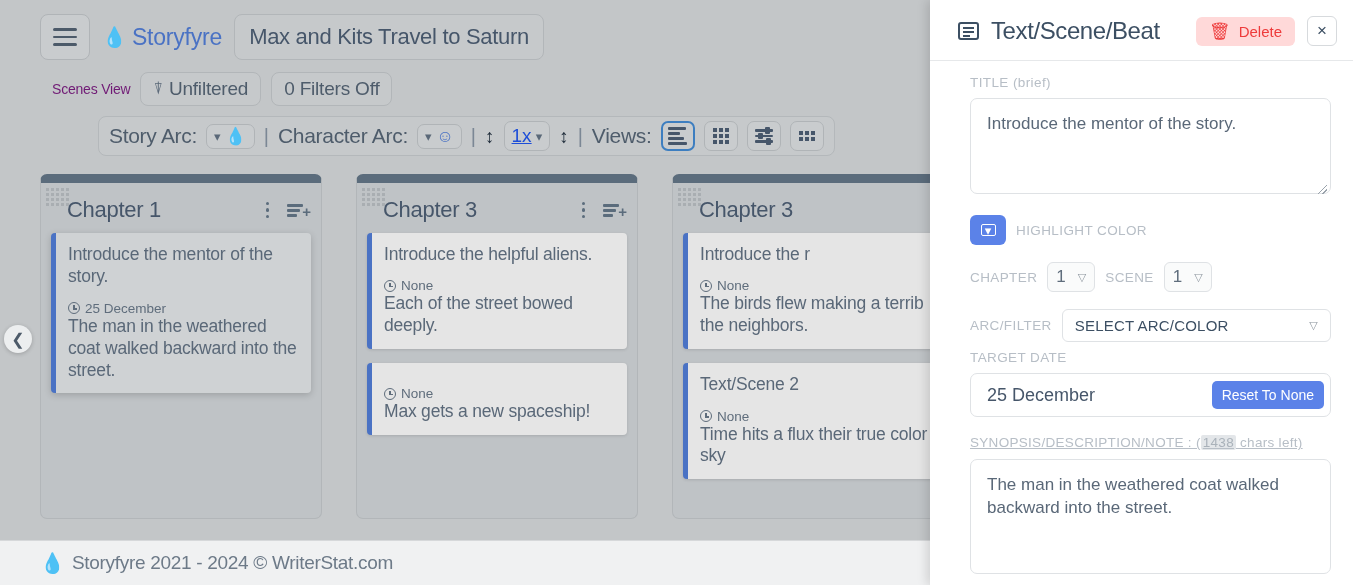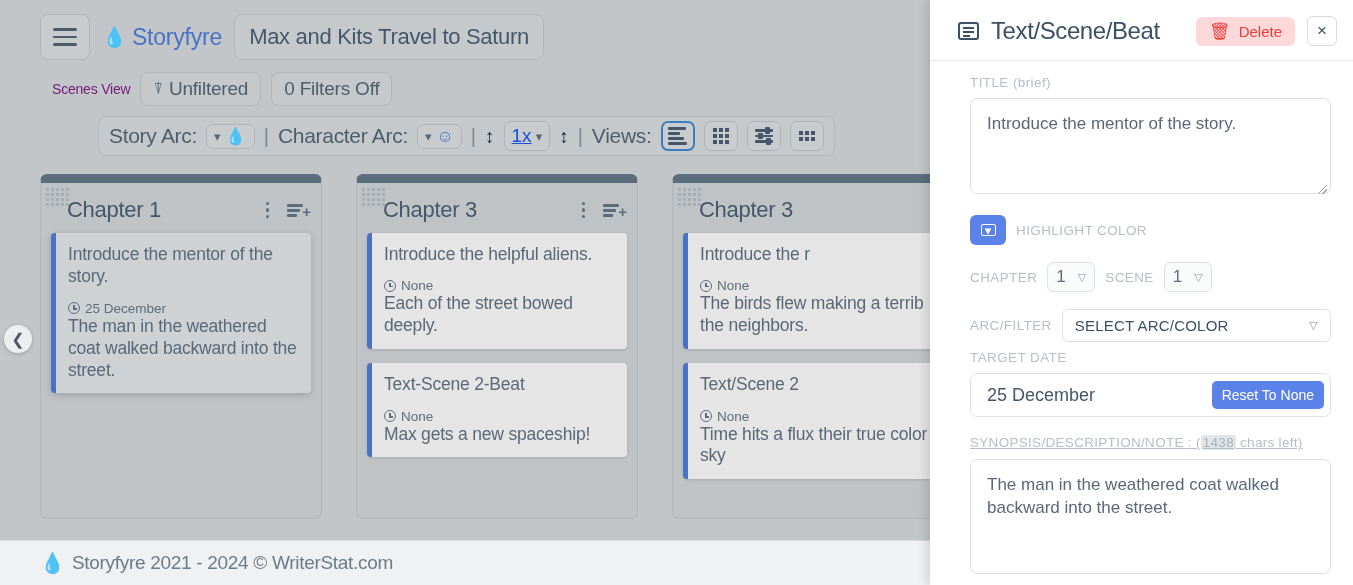--- a/index.html
+++ b/index.html
@@ -404,21 +404,20 @@
         </div>
         <div class="scene">
           <div class="scene-title">Introduce the helpful aliens.</div>
           <div class="scene-meta">
             <span class="clock"></span>
             <span class="meta-text">None</span>
           </div>
           <div class="scene-body">Each of the street bowed deeply.</div>
         </div>
         <div class="scene">
-          <div class="scene-title">Text-Scene 2-Beat</div>
           <div class="scene-meta">
             <span class="clock"></span>
             <span class="meta-text">None</span>
           </div>
           <div class="scene-body">Max gets a new spaceship!</div>
         </div>
       </div>
 
       <div class="chapter">
         <span class="drag-dots">

